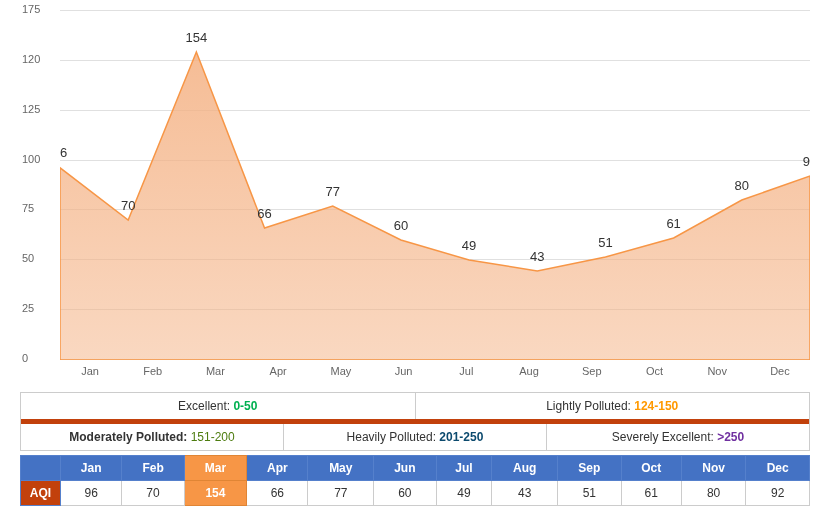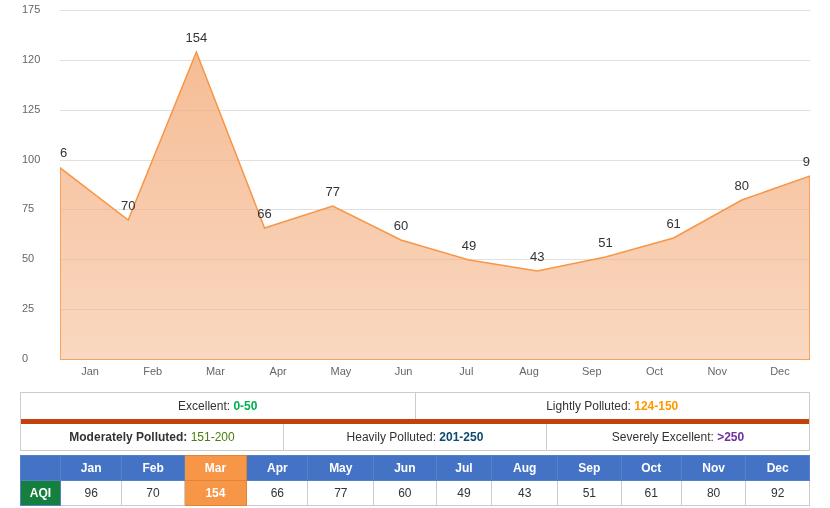--- a/index.html
+++ b/index.html
@@ -233,21 +233,21 @@
           <th style="background:#4472c4; color:#fff; border:1px solid #5580cc;">Jul</th>
           <th style="background:#4472c4; color:#fff; border:1px solid #5580cc;">Aug</th>
           <th style="background:#4472c4; color:#fff; border:1px solid #5580cc;">Sep</th>
           <th style="background:#4472c4; color:#fff; border:1px solid #5580cc;">Oct</th>
           <th style="background:#4472c4; color:#fff; border:1px solid #5580cc;">Nov</th>
           <th style="background:#4472c4; color:#fff; border:1px solid #5580cc;">Dec</th>
         </tr>
       </thead>
       <tbody>
         <tr>
-          <td style="background:#15803d; color:#fff; font-weight:bold; border:1px solid #5580cc;">AQI</td>
+          <td style="background:#c2410c; color:#fff; font-weight:bold; border:1px solid #5580cc;">AQI</td>
           <td style="background:#fff; border:1px solid #ccc; text-align:center;">96</td>
           <td style="background:#fff; border:1px solid #ccc; text-align:center;">70</td>
           <td style="background:#f79646; color:#fff; border:1px solid #e08535; text-align:center; font-weight:bold;">154</td>
           <td style="background:#fff; border:1px solid #ccc; text-align:center;">66</td>
           <td style="background:#fff; border:1px solid #ccc; text-align:center;">77</td>
           <td style="background:#fff; border:1px solid #ccc; text-align:center;">60</td>
           <td style="background:#fff; border:1px solid #ccc; text-align:center;">49</td>
           <td style="background:#fff; border:1px solid #ccc; text-align:center;">43</td>
           <td style="background:#fff; border:1px solid #ccc; text-align:center;">51</td>
           <td style="background:#fff; border:1px solid #ccc; text-align:center;">61</td>

